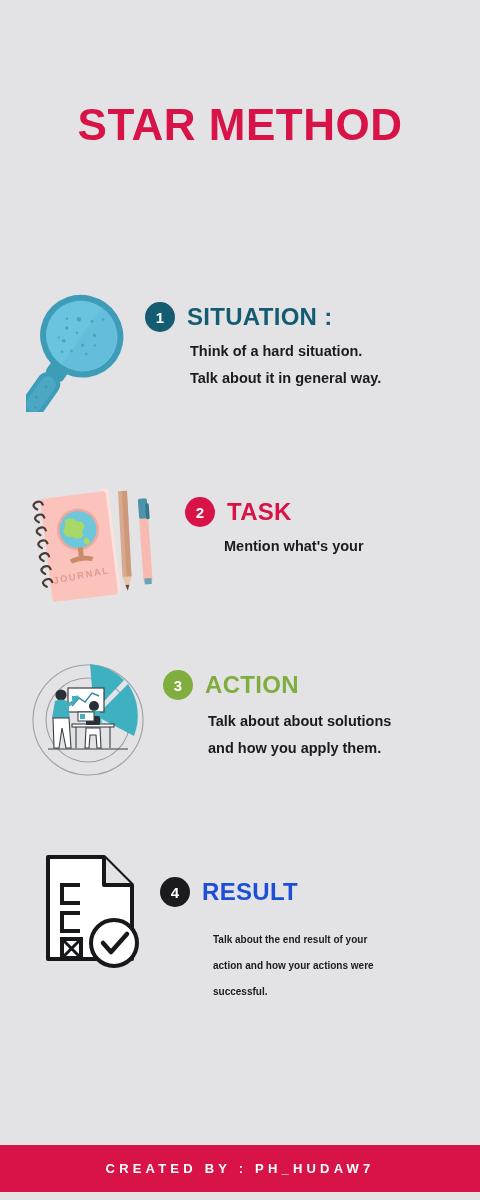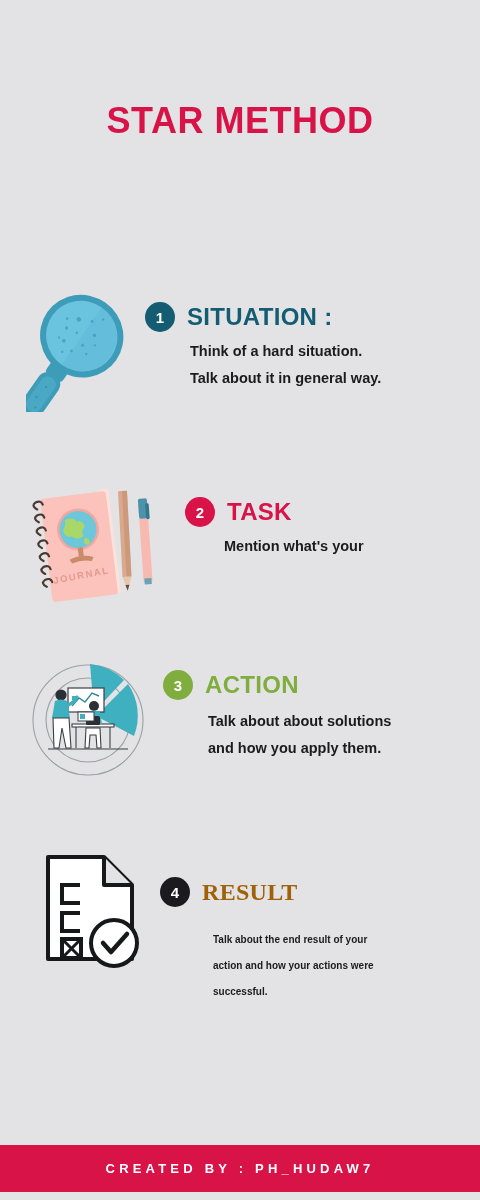--- a/index.html
+++ b/index.html
@@ -22,21 +22,21 @@
     background: #e3e3e5;
   }
 
   
   .title {
     position: absolute;
     top: 103px;
     left: 0;
     width: 480px;
     text-align: center;
-    font-size: 36px;
+    font-size: 44px;
     font-weight: 700;
     letter-spacing: 0.5px;
     color: #d81348;
     line-height: 1;
   }
 
   
   .step {
     position: absolute;
     left: 0;
@@ -284,21 +284,21 @@
         <line x1="24" y1="88" x2="43" y2="107" stroke="#17181a" stroke-width="3"></line>
         <line x1="43" y1="88" x2="24" y2="107" stroke="#17181a" stroke-width="3"></line>
 
         <circle cx="76" cy="92" r="23" fill="#ffffff" stroke="#17181a" stroke-width="4"></circle>
         <polyline points="65,92 73,101 89,83" fill="none" stroke="#17181a" stroke-width="4.5" stroke-linecap="round" stroke-linejoin="round"></polyline>
       </svg>
     </div>
 
     <div class="head-row" style="left:160px;top:32px;">
       <div class="badge" style="background:#1b1b1f;">4</div>
-      <div class="head-title" style="color:#a16207;font-family:Liberation Serif, serif;">RESULT</div>
+      <div class="head-title" style="color:#1d4ed8;">RESULT</div>
     </div>
 
     <div class="body-text small" style="left:213px;top:82px;">
       <div>Talk about the end result of your</div>
       <div>action and how your actions were</div>
       <div>successful.</div>
     </div>
   </div>
 
   <div class="footer">

